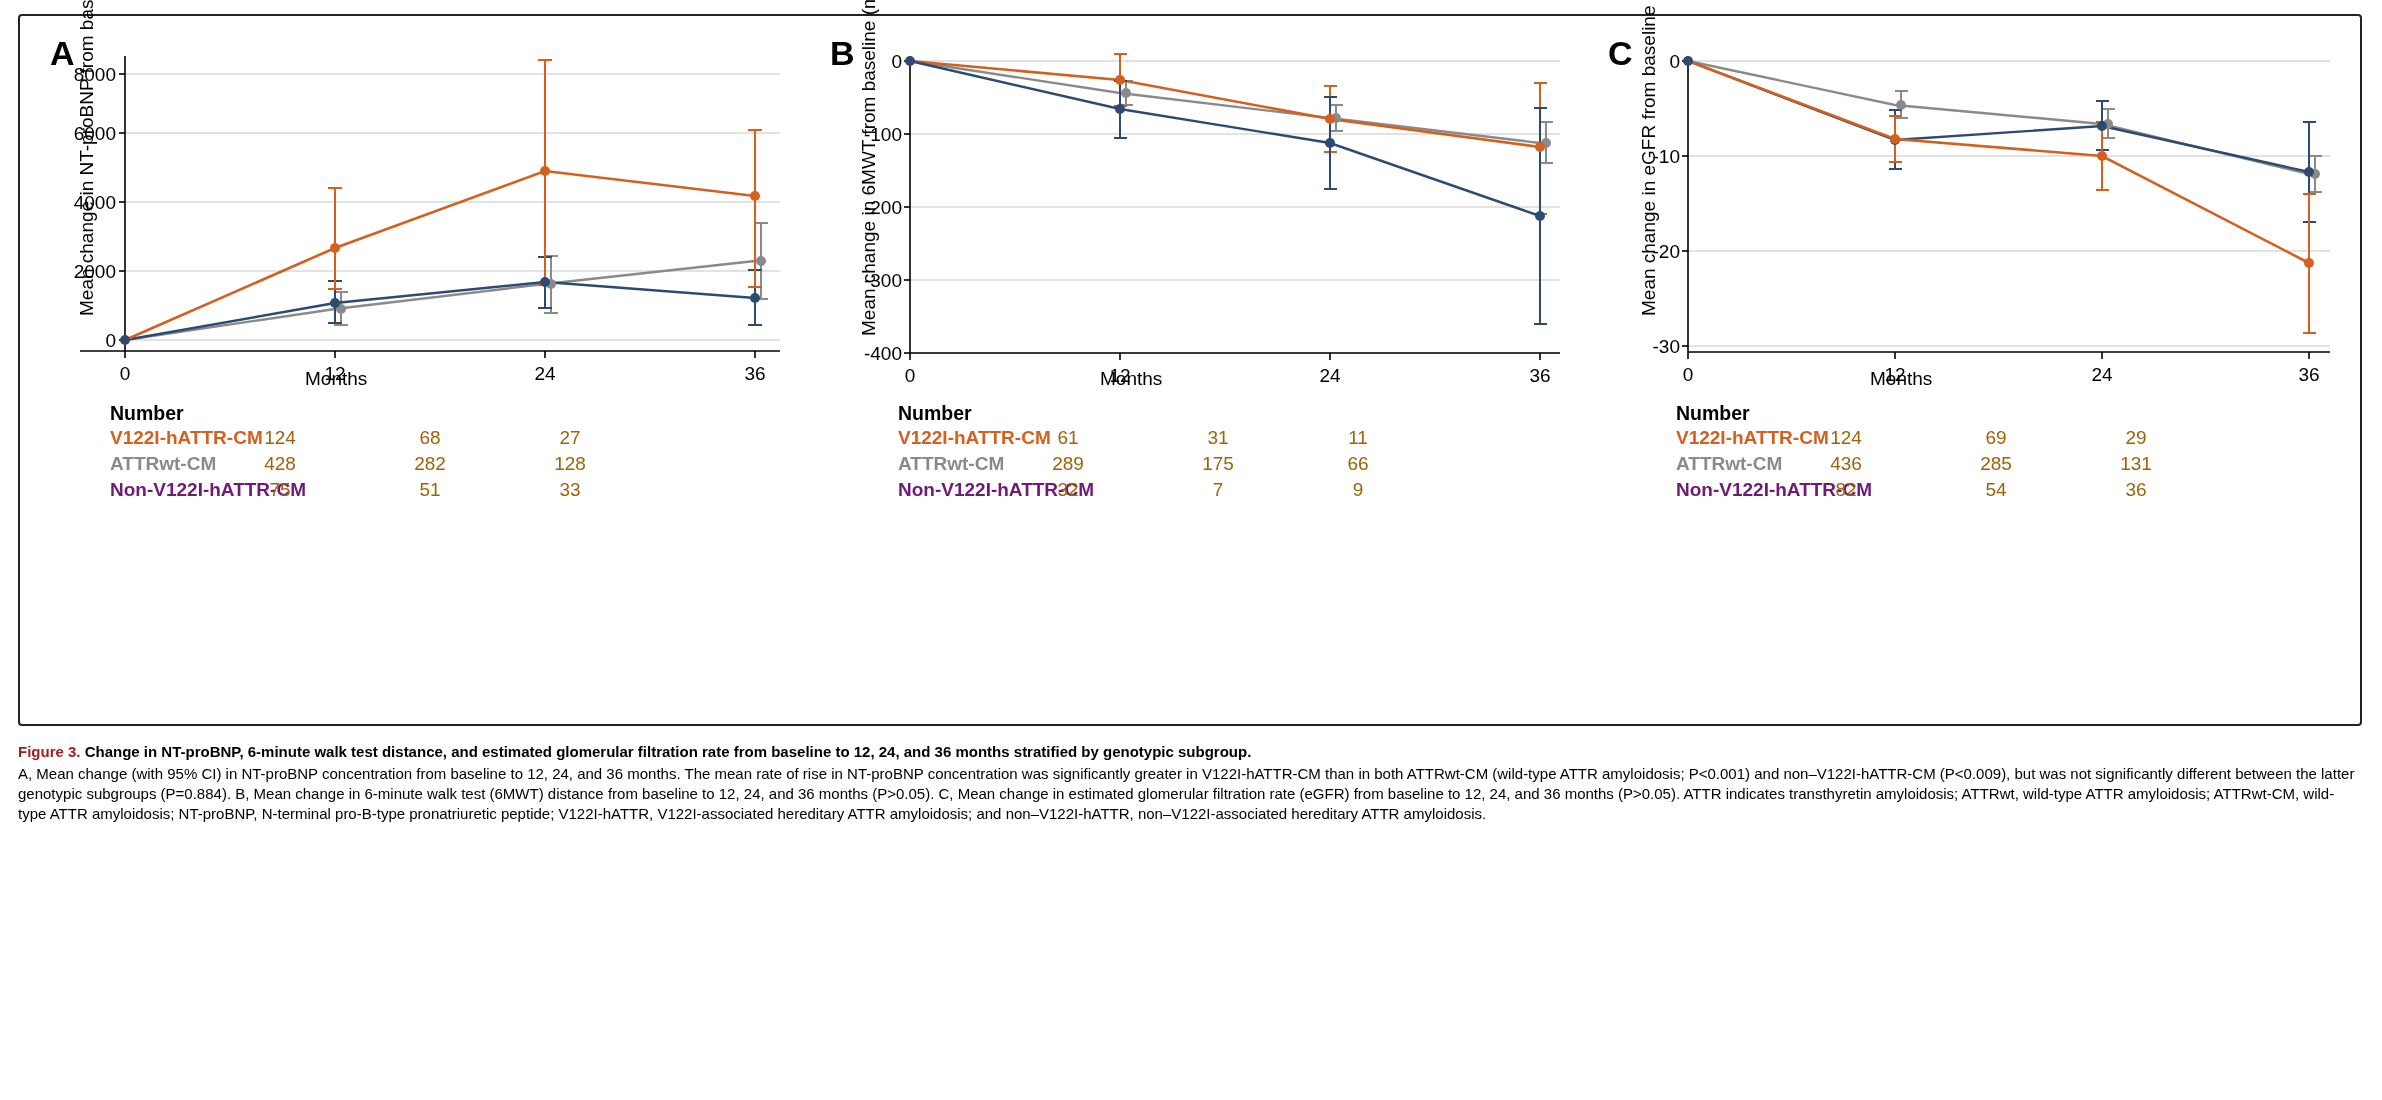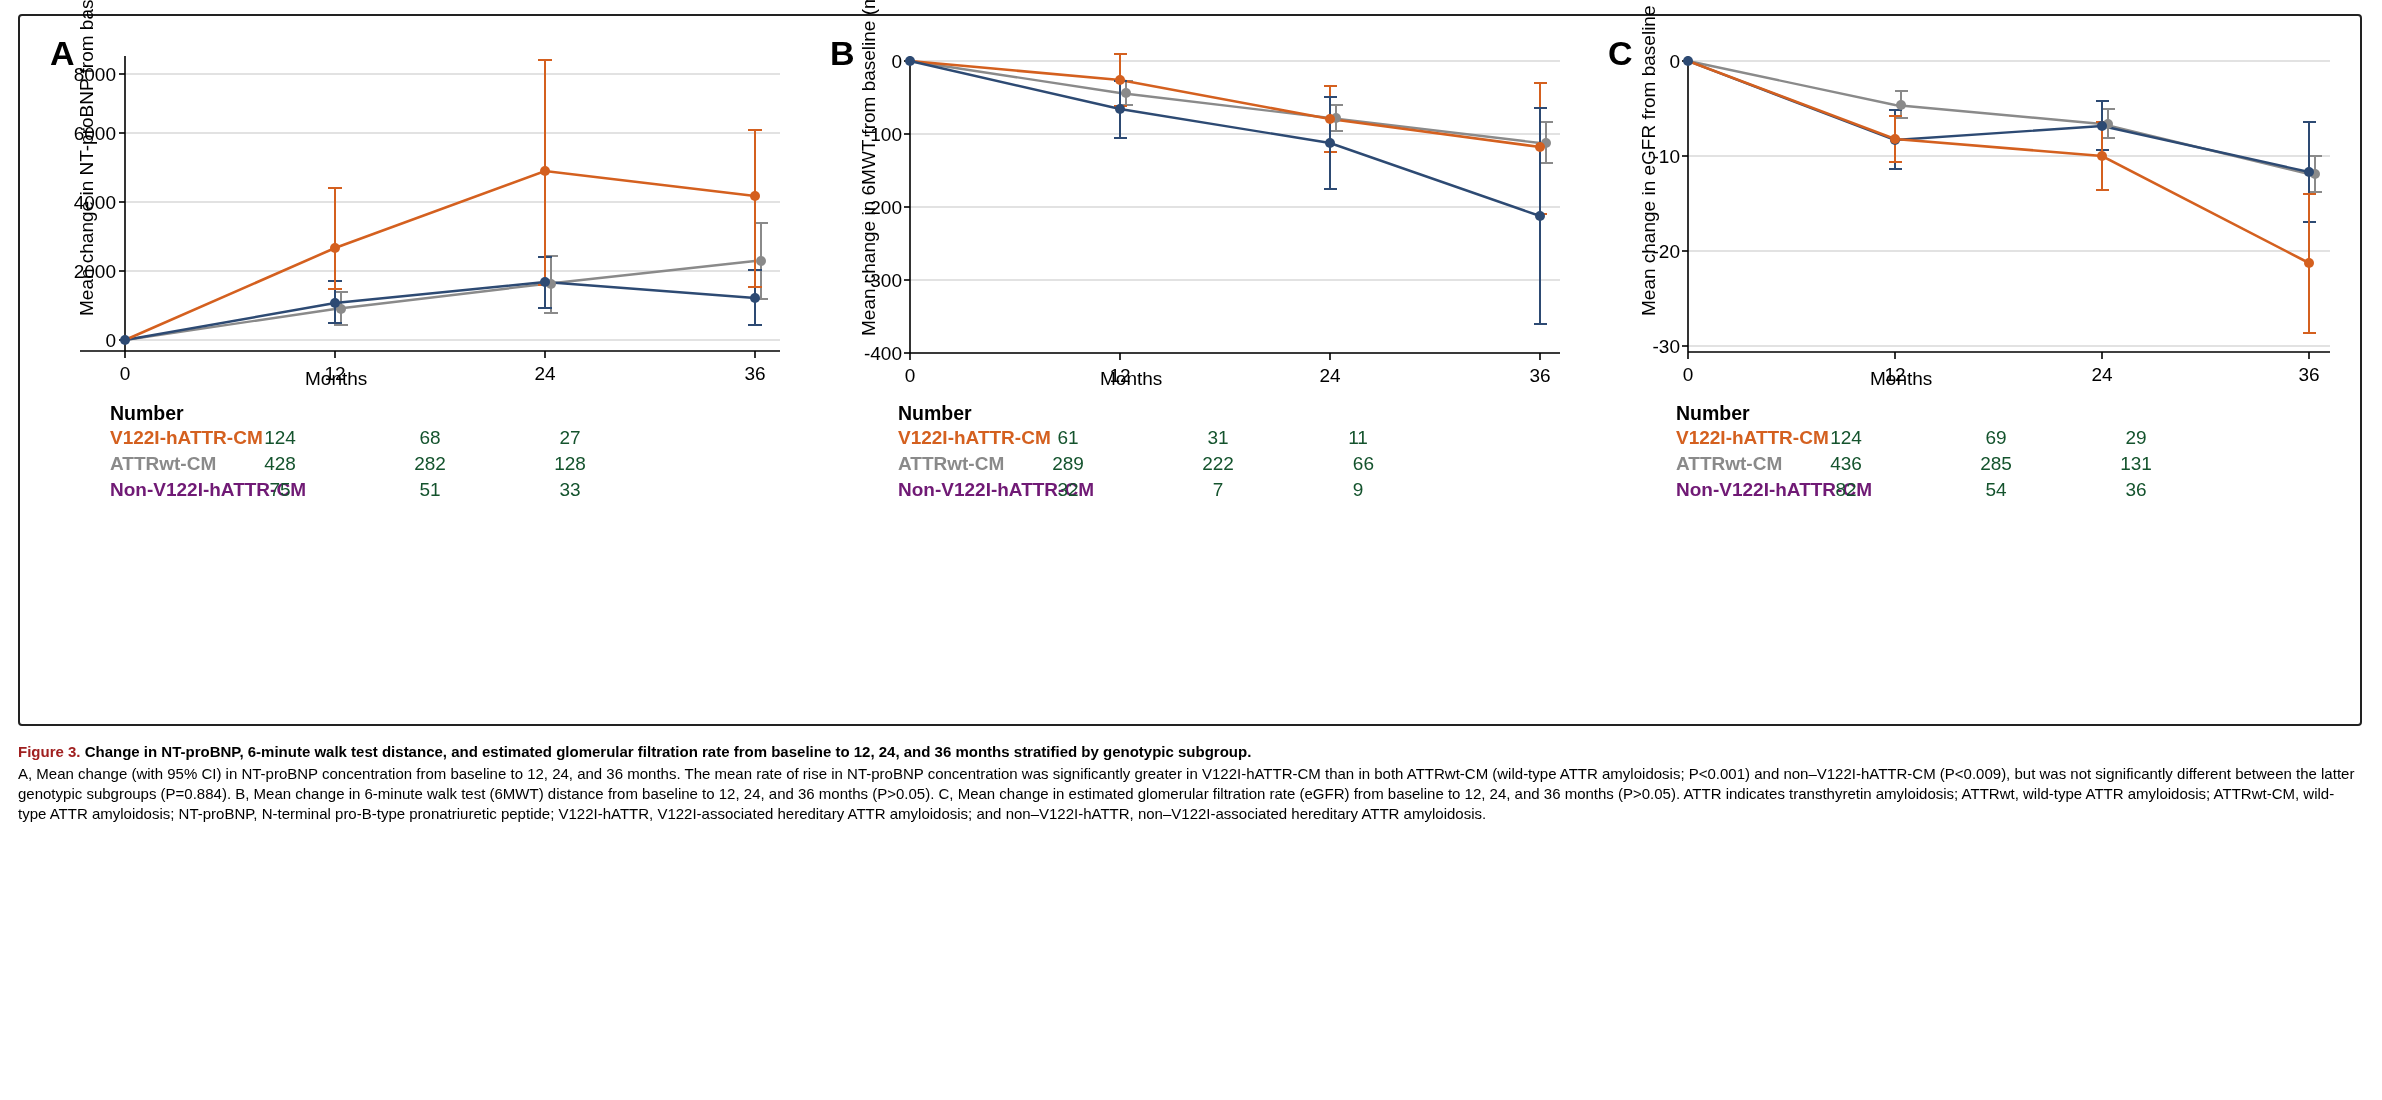--- a/index.html
+++ b/index.html
@@ -15,21 +15,21 @@
   .y-title{transform:rotate(-90deg);transform-origin:left top;white-space:nowrap;}
   .x-title{white-space:nowrap;}
   svg{position:absolute;left:0;top:0;}
   .tick{font-size:19px;fill:#000;font-family:"Liberation Sans",sans-serif;}
   .numbers{position:absolute;font-size:19px;}
   .num-head{font-weight:bold;font-size:19.5px;color:#000;}
   .num-row{white-space:nowrap;}
   .lbl-orange{color:#d4601f;font-weight:bold;}
   .lbl-grey{color:#8a8a8a;font-weight:bold;}
   .lbl-blue{color:#701a75;font-weight:bold;}
-  .num-val{color:#14532d;position:absolute;text-align:center;}
+  .num-val{color:#a16207;position:absolute;text-align:center;}
   .caption{margin-top:16px;width:2344px;font-size:15px;line-height:1.34;color:#000;}
   .cap-title{font-weight:bold;}
   .cap-figlabel{color:#a02020;font-weight:bold;}
   .cap-body{margin-top:2px;}
 </style>
 </head>
 <body>
 
 <div class="page">
   <div class="figure-box">
@@ -231,22 +231,22 @@
         <div class="num-head">Number</div>
         <div class="num-row" style="position:relative;height:26px;margin-top:2px;">
           <span class="lbl-orange">V122I-hATTR-CM</span>
           <span class="num-val" style="left:140px;width:60px;">61</span>
           <span class="num-val" style="left:290px;width:60px;">31</span>
           <span class="num-val" style="left:430px;width:60px;">11</span>
         </div>
         <div class="num-row" style="position:relative;height:26px;">
           <span class="lbl-grey">ATTRwt-CM</span>
           <span class="num-val" style="left:140px;width:60px;">289</span>
-          <span class="num-val" style="left:290px;width:60px;">222</span>
-          <span class="num-val" style="left:416px;width:60px;text-align:right;">66</span>
+          <span class="num-val" style="left:290px;width:60px;">175</span>
+          <span class="num-val" style="left:430px;width:60px;">66</span>
         </div>
         <div class="num-row" style="position:relative;height:26px;">
           <span class="lbl-blue">Non-V122I-hATTR-CM</span>
           <span class="num-val" style="left:140px;width:60px;">32</span>
           <span class="num-val" style="left:290px;width:60px;">7</span>
           <span class="num-val" style="left:430px;width:60px;">9</span>
         </div>
       </div>
     </div>
 

